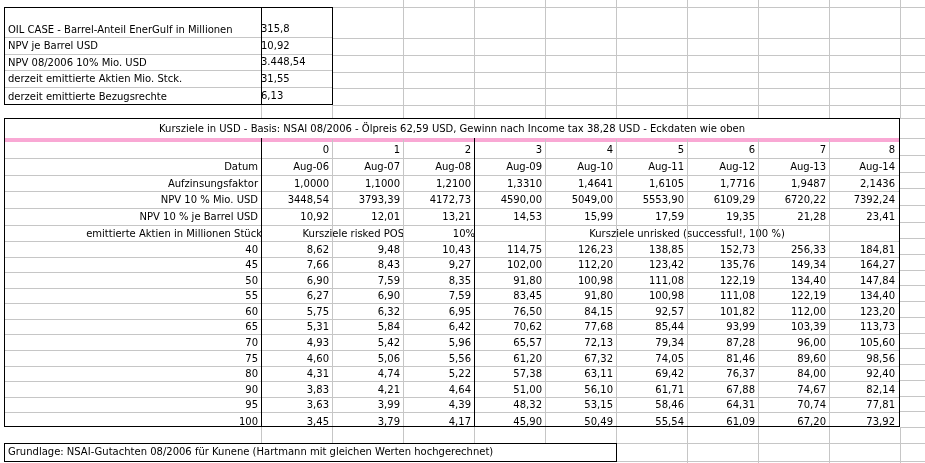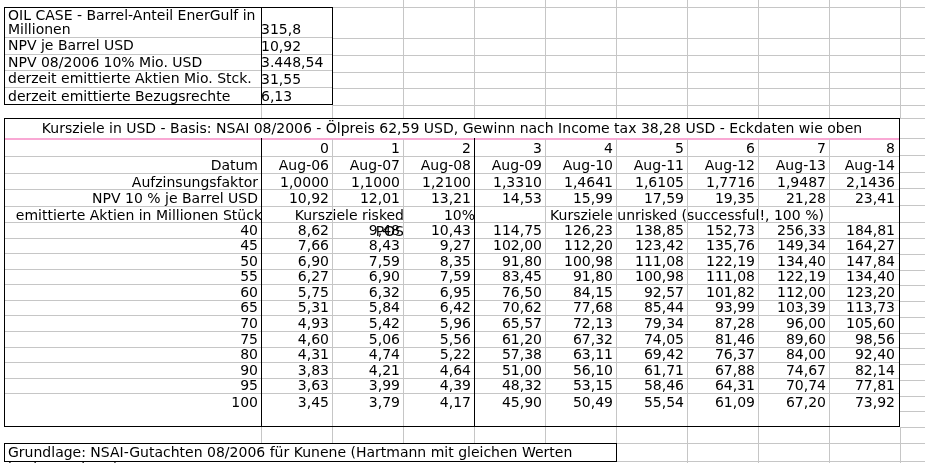--- a/index.html
+++ b/index.html
@@ -1,31 +1,31 @@
 <!DOCTYPE html>
 <html><head>
 <meta charset="utf-8">
 <style>
   html,body{margin:0;padding:0;background:#fff;}
   .sheet{position:relative;width:925px;height:463px;background:#fff;overflow:hidden;
-         font-family:"DejaVu Sans","Liberation Sans",sans-serif;font-size:14px;color:#000;}
+         font-family:"DejaVu Sans","Liberation Sans",sans-serif;font-size:10px;color:#000;}
   .gridline{position:absolute;background:#c6c6c6;}
   
   .topblock{position:absolute;left:4px;top:7px;width:329px;height:98px;border:1px solid #000;
             box-sizing:border-box;background:#fff;}
   .tb-row{display:flex;align-items:flex-end;height:16.5px;border-bottom:1px solid #c6c6c6;box-sizing:border-box;}
   .tb-rows > div > .tb-row:first-child{height:30px;}
   .tb-rows > div > .tb-row:last-child{border-bottom:none;}
   .tb-label{flex:1;padding:0 2px 1px 3px;line-height:13.5px;}
   .tb-value{width:67px;padding:0 4px 1px 0;line-height:14px;}
   .tb-divider{position:absolute;left:256px;top:0;bottom:0;width:1px;background:#000;}
   
   .mt{position:absolute;left:4px;top:118px;width:896px;height:309px;border:1px solid #000;
       box-sizing:border-box;background:#fff;overflow:hidden;}
-  .mt-title{height:19px;line-height:19px;border-bottom:2px solid #f9a8d4;text-align:center;box-sizing:content-box;}
+  .mt-title{height:19px;line-height:19px;border-bottom:4px solid #f9a8d4;text-align:center;box-sizing:content-box;}
   .row{display:flex;height:17px;line-height:16px;border-bottom:1px solid #c6c6c6;box-sizing:border-box;}
   .meta-rows > div > .row:nth-child(2){height:16px;}
   .row.sub{height:16px;}
   .row.drow{height:15.58px;line-height:15px;align-items:flex-end;}
   .data-rows > div > .row:last-child{border-bottom:none;}
   .cl{width:257px;}
   .cc{width:71px;}
   .ce{flex:1;}
   .c2{width:142px;}
   .num{text-align:right;padding-right:4px;box-sizing:border-box;}
@@ -170,20 +170,32 @@
           <span class="cc num">1,1000</span>
           <span class="cc num">1,2100</span>
           <span class="cc num">1,3310</span>
           <span class="cc num">1,4641</span>
           <span class="cc num">1,6105</span>
           <span class="cc num">1,7716</span>
           <span class="cc num">1,9487</span>
           <span class="ce num">2,1436</span>
         </div>
 
+        <div class="row">
+          <span class="cl num">NPV 10 % Mio. USD</span>
+          <span class="cc num">3448,54</span>
+          <span class="cc num">3793,39</span>
+          <span class="cc num">4172,73</span>
+          <span class="cc num">4590,00</span>
+          <span class="cc num">5049,00</span>
+          <span class="cc num">5553,90</span>
+          <span class="cc num">6109,29</span>
+          <span class="cc num">6720,22</span>
+          <span class="ce num">7392,24</span>
+        </div>
 
         <div class="row">
           <span class="cl num">NPV 10 % je Barrel USD</span>
           <span class="cc num">10,92</span>
           <span class="cc num">12,01</span>
           <span class="cc num">13,21</span>
           <span class="cc num">14,53</span>
           <span class="cc num">15,99</span>
           <span class="cc num">17,59</span>
           <span class="cc num">19,35</span>

